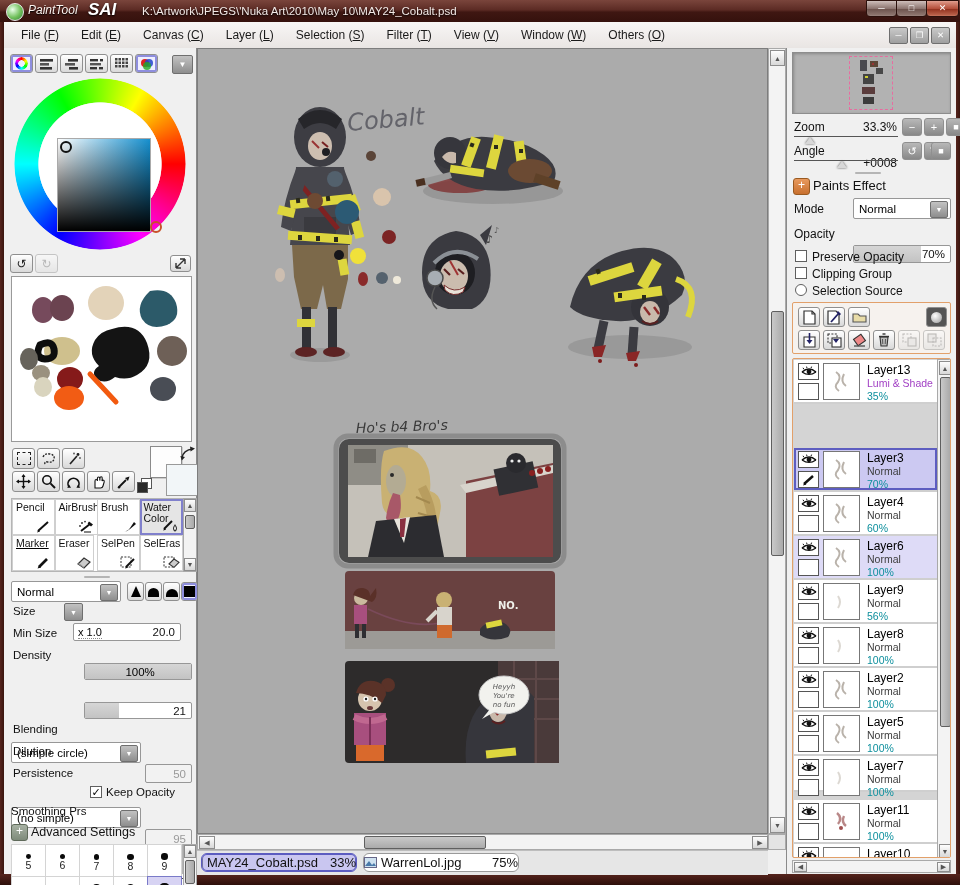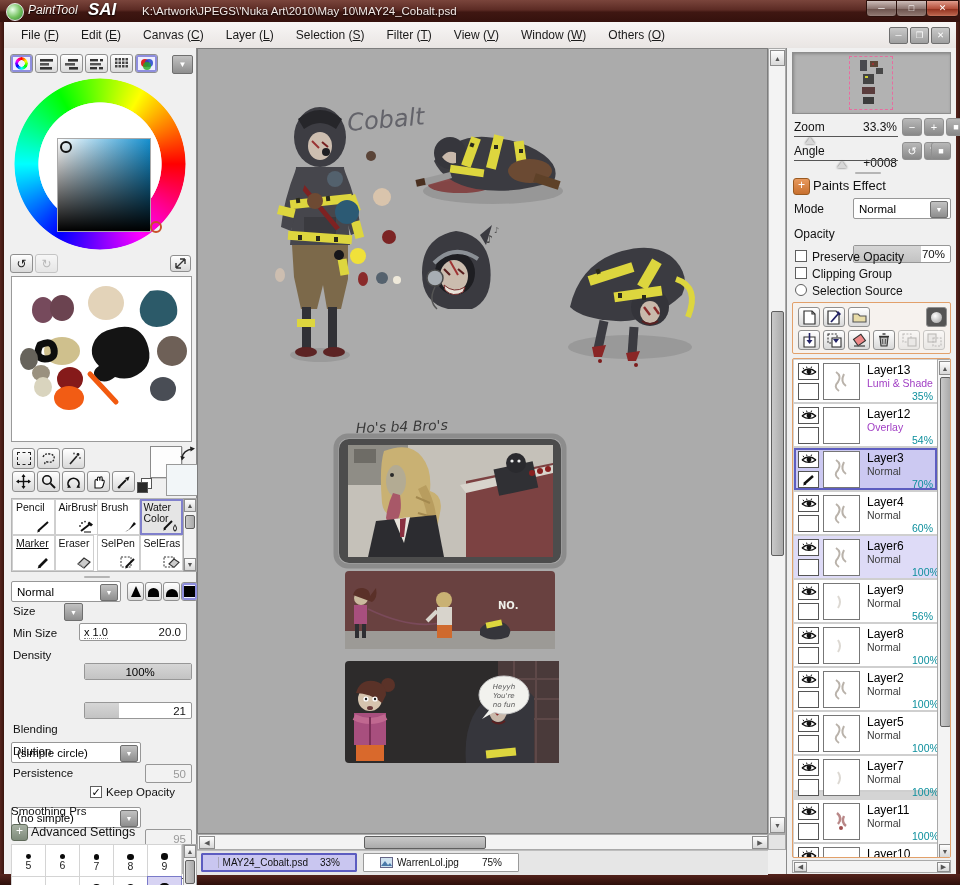--- a/index.html
+++ b/index.html
@@ -61,24 +61,24 @@
   .orangebox{border:1px solid #e2a06a;border-radius:2px;background:#f6f2ee;box-sizing:border-box;}
   .layer-row{position:absolute;left:1px;width:143px;background:#fff;border-bottom:2px solid #cfcfcf;box-sizing:border-box;}
   .layer-row.hl{background:#dedbf7;}
   .layer-row.sel{background:#ccc9f2;box-shadow:0 0 0 2px #5d5dc0 inset;}
   .lr-box{position:absolute;left:4px;width:21px;height:17px;background:#fff;border:1px solid #555;box-sizing:border-box;
     display:flex;align-items:center;justify-content:center;}
   .lr-thumb{position:absolute;left:29px;top:3px;width:37px;height:37px;background:#fff;border:1px solid #777;box-sizing:border-box;}
   .lr-name{position:absolute;left:73px;top:3px;font-size:12px;color:#000;}
   .lr-mode{position:absolute;left:73px;top:17px;font-size:10.5px;color:#3c3c3c;}
   .lr-mode.special{color:#a13fc4;}
-  .lr-op{position:absolute;left:73px;top:30px;font-size:10.5px;color:#0d8f9d;margin-left:45px;}
+  .lr-op{position:absolute;left:73px;top:30px;font-size:10.5px;color:#0d8f9d;}
   
-  .tab{position:absolute;top:2px;height:19px;border:1px solid #9a9a9a;border-radius:1px;background:#fff;
-    display:flex;align-items:center;font-size:10px;color:#111;padding:0 16px;box-sizing:border-box;}
+  .tab{position:absolute;top:2px;height:19px;border:1px solid #9a9a9a;border-radius:6px;background:#fff;
+    display:flex;align-items:center;font-size:13px;color:#111;padding:0 0;box-sizing:border-box;}
   .tab.sel{background:#c9c6f0;border:1px solid #5c5cc0;box-shadow:0 0 0 1px #5c5cc0 inset;}
   .tab .tzoom{margin-left:auto;padding-left:12px;}
   svg{display:block;}
 </style>
 </head>
 <body>
 
 <div id="app">
 
   <div class="abs titlebar">
@@ -383,21 +383,21 @@
     </div>
     <div class="abs btn" style="left:159px;top:534px;width:17px;height:19px;">
       <div style="width:12px;height:8px;background:#000;border-radius:8px 8px 0 0;margin-top:3px;"></div>
     </div>
     <div class="abs btn sel" style="left:177px;top:534px;width:17px;height:19px;">
       <div style="width:11px;height:11px;background:#000;"></div>
     </div>
 
     <span class="abs lbl" style="left:9px;top:557px;">Size</span>
     <div class="abs ddb" style="left:60px;top:555px;width:17px;height:16px;">▼</div>
-    <div class="abs vbox" style="left:75px;top:554px;width:108px;height:18px;padding-left:9px;">
+    <div class="abs vbox" style="left:69px;top:554px;width:108px;height:18px;padding-left:9px;">
       <span style="position:absolute;left:4px;top:2px;font-size:11px;border-bottom:1px dotted #888;">x 1.0</span>
       <span class="vtext">20.0</span>
     </div>
 
     <span class="abs lbl" style="left:9px;top:579px;">Min Size</span>
     <div class="abs vbox" style="left:80px;top:576px;width:108px;height:17px;">
       <div class="vfill" style="width:100%;"></div>
       <span style="position:absolute;left:52%;top:50%;transform:translate(-50%,-50%);">100%</span>
     </div>
 
@@ -1031,37 +1031,20 @@
           </div>
           <div class="lr-thumb">
             <svg width="35" height="35">
               <path d="M12,8 q6,4 2,10 q-5,5 1,9 M20,10 q-4,8 2,12" stroke="#b9b2aa" stroke-width="2" fill="none"></path>
             </svg>
           </div>
           <div class="lr-name">Layer3</div>
           <div class="lr-mode">Normal</div>
           <div class="lr-op">70%</div>
         </div>
-        <div class="layer-row" style="top: 45px; height: 44px;">
-          <div class="lr-box" style="top:3px;">
-            <svg width="16" height="11">
-              <path d="M1,6 Q8,0 15,6" fill="none" stroke="#111" stroke-width="1.5"></path>
-              <path d="M1,6 Q8,11 15,6" fill="none" stroke="#111" stroke-width="1.1"></path>
-              <circle cx="8" cy="5.8" r="2.4" fill="#111"></circle>
-              <path d="M3,3.4 L2,1.8 M6,2.2 L5.6,0.6 M10,2.2 L10.6,0.6" stroke="#111" stroke-width="1"></path>
-            </svg>
-          </div>
-          <div class="lr-box" style="top:23px;"></div>
-          <div class="lr-thumb">
-            <svg width="35" height="35"></svg>
-          </div>
-          <div class="lr-name">Layer12</div>
-          <div class="lr-mode special">Overlay</div>
-          <div class="lr-op">54%</div>
-        </div>
         <div class="layer-row" style="top: 1px; height: 44px;">
           <div class="lr-box" style="top:3px;">
             <svg width="16" height="11">
               <path d="M1,6 Q8,0 15,6" fill="none" stroke="#111" stroke-width="1.5"></path>
               <path d="M1,6 Q8,11 15,6" fill="none" stroke="#111" stroke-width="1.1"></path>
               <circle cx="8" cy="5.8" r="2.4" fill="#111"></circle>
               <path d="M3,3.4 L2,1.8 M6,2.2 L5.6,0.6 M10,2.2 L10.6,0.6" stroke="#111" stroke-width="1"></path>
             </svg>
           </div>
           <div class="lr-box" style="top:23px;"></div>

